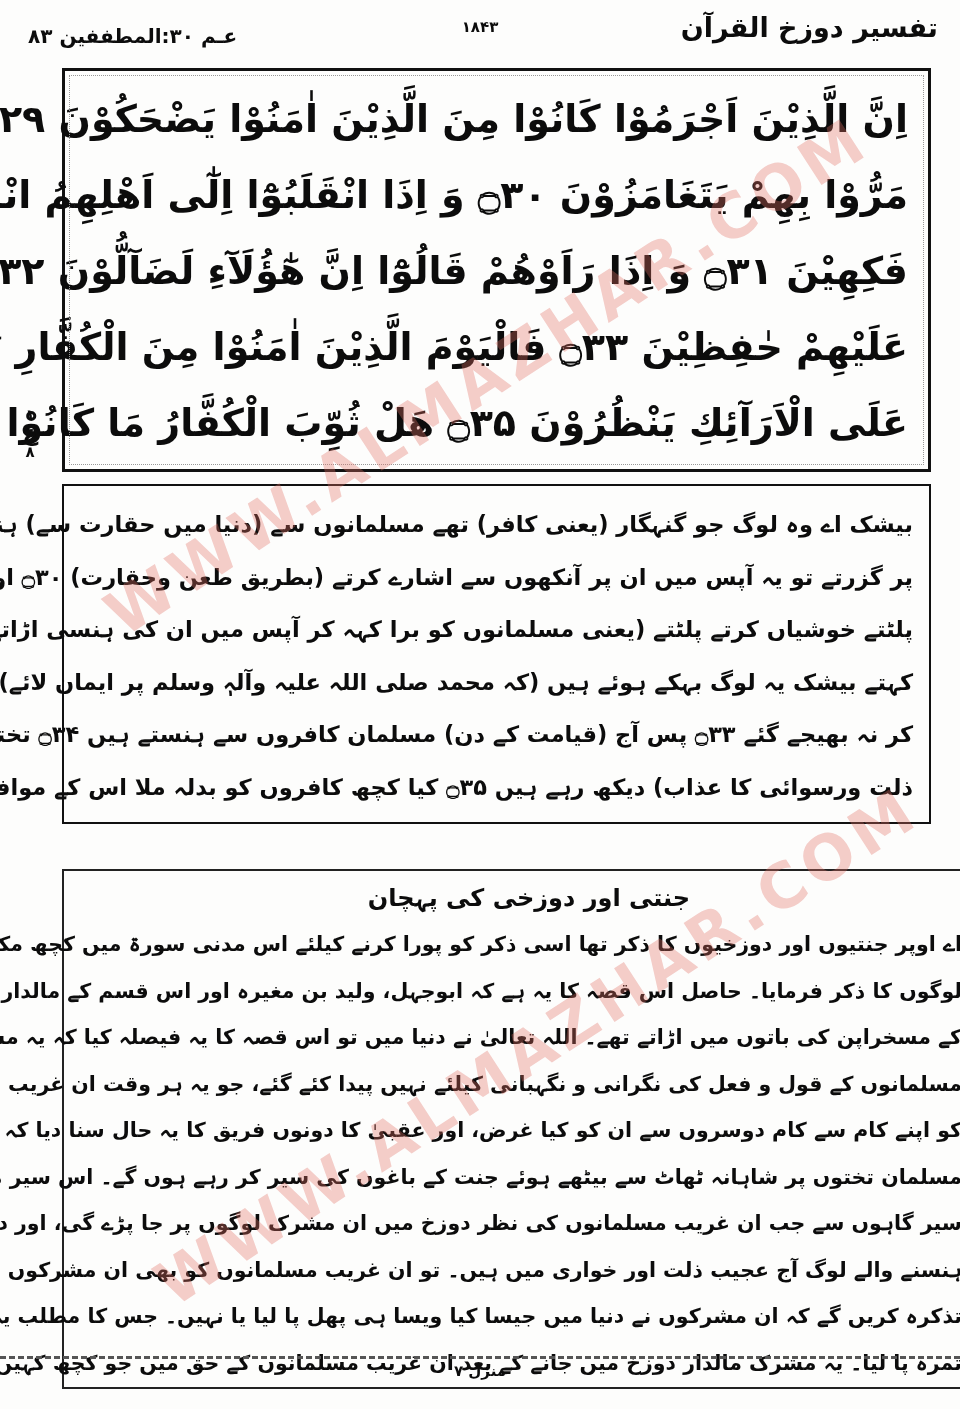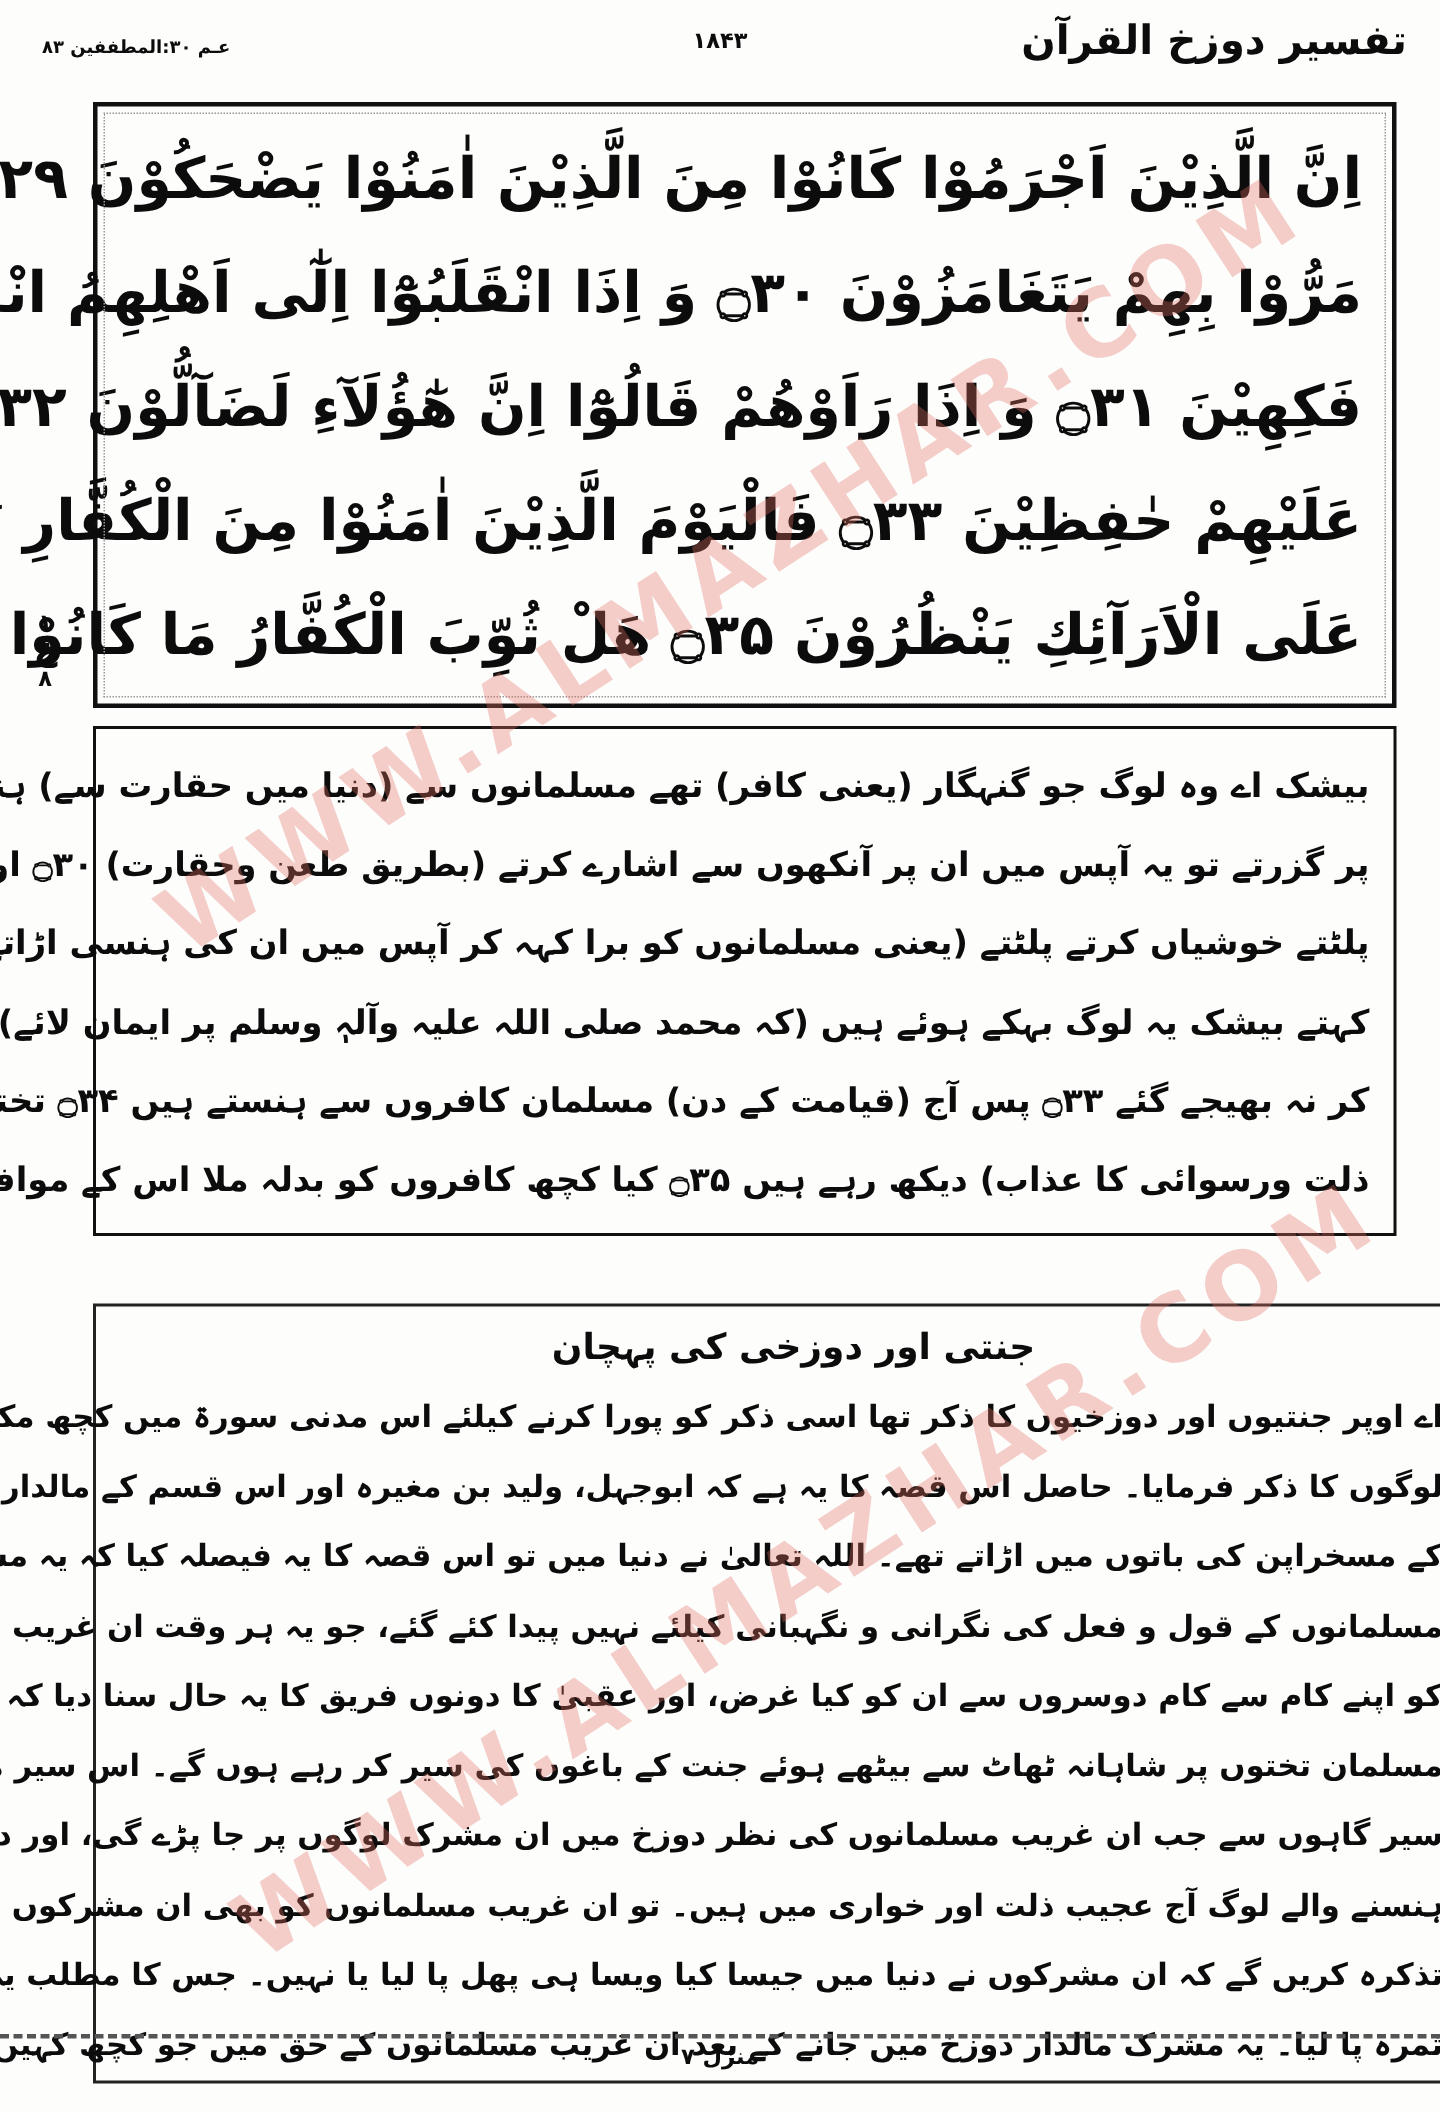--- a/index.html
+++ b/index.html
@@ -18,21 +18,21 @@
   .hdr-title {
     position: absolute; right: 22px; top: 2px;
     font-size: 27px; font-weight: bold;
   }
   .hdr-page {
     position: absolute; left: 50%; transform: translateX(-50%); top: 8px;
     font-size: 15px; font-weight: bold; letter-spacing: 2px;
   }
   .hdr-ref {
     position: absolute; left: 28px; top: 14px;
-    font-size: 12px; font-weight: bold;
+    font-size: 20px; font-weight: bold;
   }
   
   .watermark {
     position: absolute;
     font-family: "DejaVu Sans", sans-serif;
     font-weight: bold;
     font-size: 62px;
     letter-spacing: 6px;
     color: rgba(225, 112, 100, 0.34);
     transform: rotate(-33deg);

